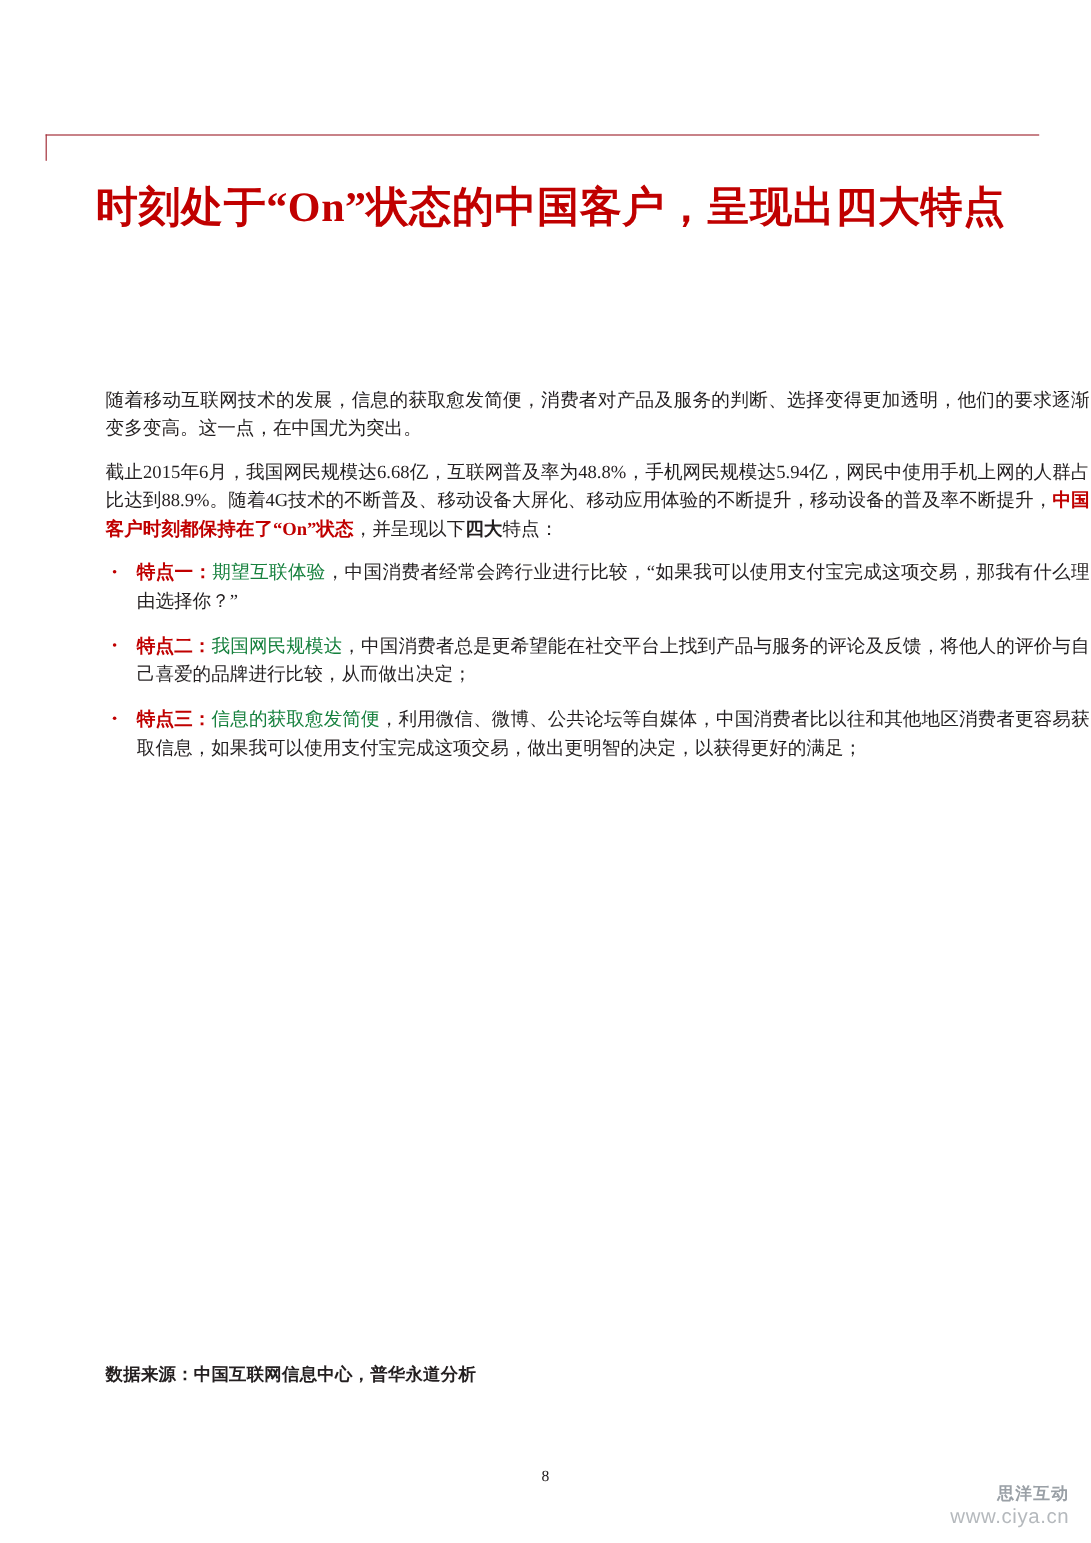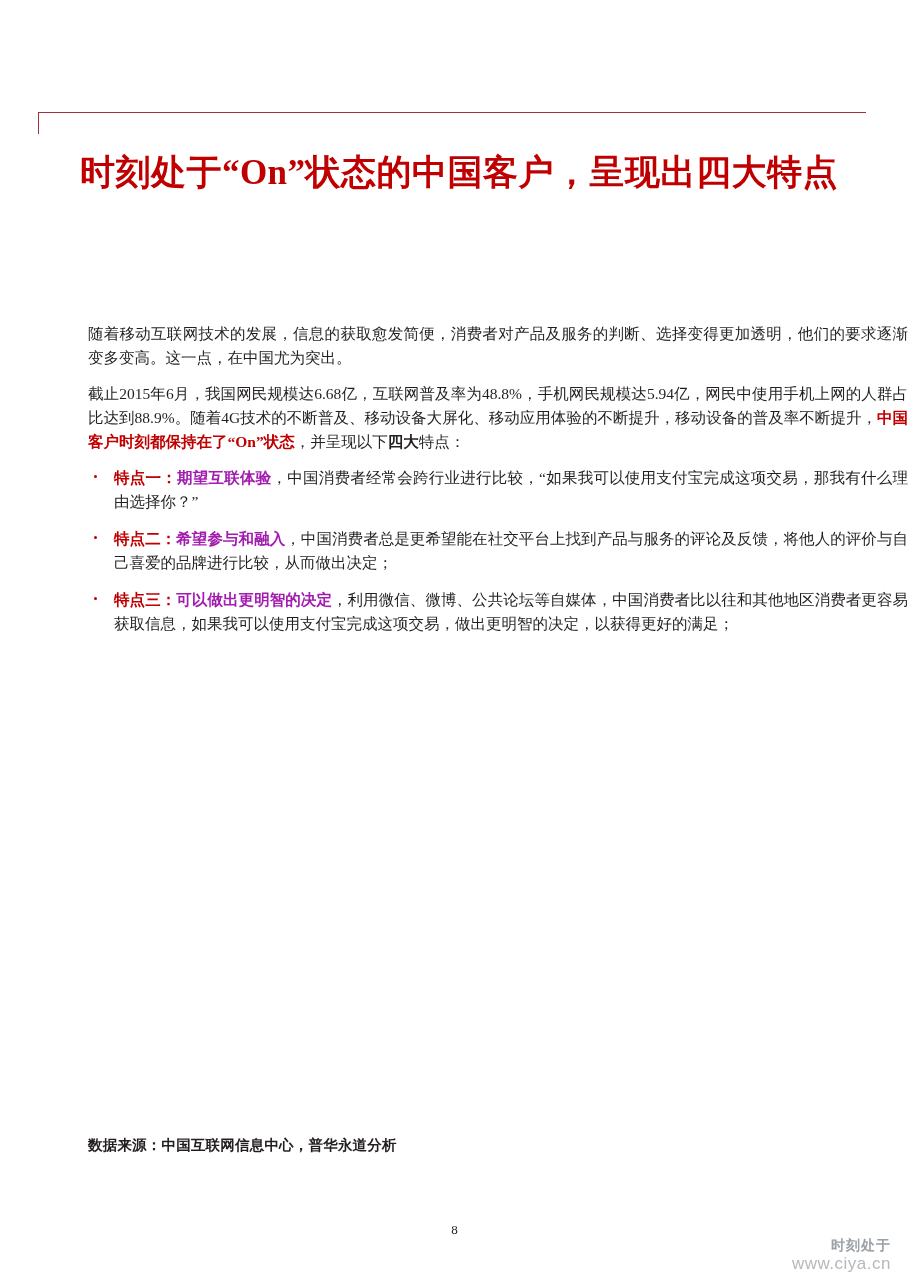--- a/index.html
+++ b/index.html
@@ -98,22 +98,22 @@
     width: 3px;
     height: 3px;
     background: #c00000;
     border-radius: 50%;
   }
   .feature-label {
     color: #c00000;
     font-weight: bold;
   }
   .feature-key {
-    color: #a21caf;
-    font-weight: bold;
+    color: #15803d;
+    font-weight: normal;
   }
 
   
   .source-note {
     position: absolute;
     left: 48px;
     top: 1136px;
     font-size: 14.5px;
     font-weight: bold;
     color: #231f20;
@@ -167,31 +167,31 @@
 
     <p class="para">随着移动互联网技术的发展，信息的获取愈发简便，消费者对产品及服务的判断、选择变得更加透明，他们的要求逐渐变多变高。这一点，在中国尤为突出。</p>
 
     <p class="para"><span>截止</span><span>2015</span><span>年6月，我国网民规模达</span><span>6.68</span><span>亿，互联网普及率为</span><span>48.8%</span><span>，手机网民规模达</span><span>5.94</span><span>亿，网民中使用手机上网的人群占比达到</span><span>88.9%</span><span>。随着</span><span>4G</span><span>技术的不断普及、移动设备大屏化、移动应用体验的不断提升，移动设备的普及率不断提升，</span><span class="red-emph">中国客户时刻都保持在了“On”状态</span><span>，并呈现以下</span><span class="bold">四大</span><span>特点：</span></p>
 
     <ul class="feature-list">
       <li>
         <span class="dot"></span><span class="feature-label">特点一：</span><span class="feature-key">期望互联体验</span><span>，中国消费者经常会跨行业进行比较，“如果我可以使用支付宝完成这项交易，那我有什么理由选择你？”</span>
       </li>
       <li>
-        <span class="dot"></span><span class="feature-label">特点二：</span><span class="feature-key">希望参与和融入</span><span>，中国消费者总是更希望能在社交平台上找到产品与服务的评论及反馈，将他人的评价与自己喜爱的品牌进行比较，从而做出决定；</span>
+        <span class="dot"></span><span class="feature-label">特点二：</span><span class="feature-key">我国网民规模达</span><span>，中国消费者总是更希望能在社交平台上找到产品与服务的评论及反馈，将他人的评价与自己喜爱的品牌进行比较，从而做出决定；</span>
       </li>
       <li>
-        <span class="dot"></span><span class="feature-label">特点三：</span><span class="feature-key">可以做出更明智的决定</span><span>，利用微信、微博、公共论坛等自媒体，中国消费者比以往和其他地区消费者更容易获取信息，如果我可以使用支付宝完成这项交易，做出更明智的决定，以获得更好的满足；</span>
+        <span class="dot"></span><span class="feature-label">特点三：</span><span class="feature-key">信息的获取愈发简便</span><span>，利用微信、微博、公共论坛等自媒体，中国消费者比以往和其他地区消费者更容易获取信息，如果我可以使用支付宝完成这项交易，做出更明智的决定，以获得更好的满足；</span>
       </li>
     </ul>
 
   </div>
 
   <div class="source-note">数据来源：中国互联网信息中心，普华永道分析</div>
 
   <div class="page-number">8</div>
 
   <div class="watermark">
-    <div class="wm-main">时刻处于</div>
+    <div class="wm-main">思洋互动</div>
     <div class="wm-url">www.ciya.cn</div>
   </div>
 
 </div>
 
 </body></html>

